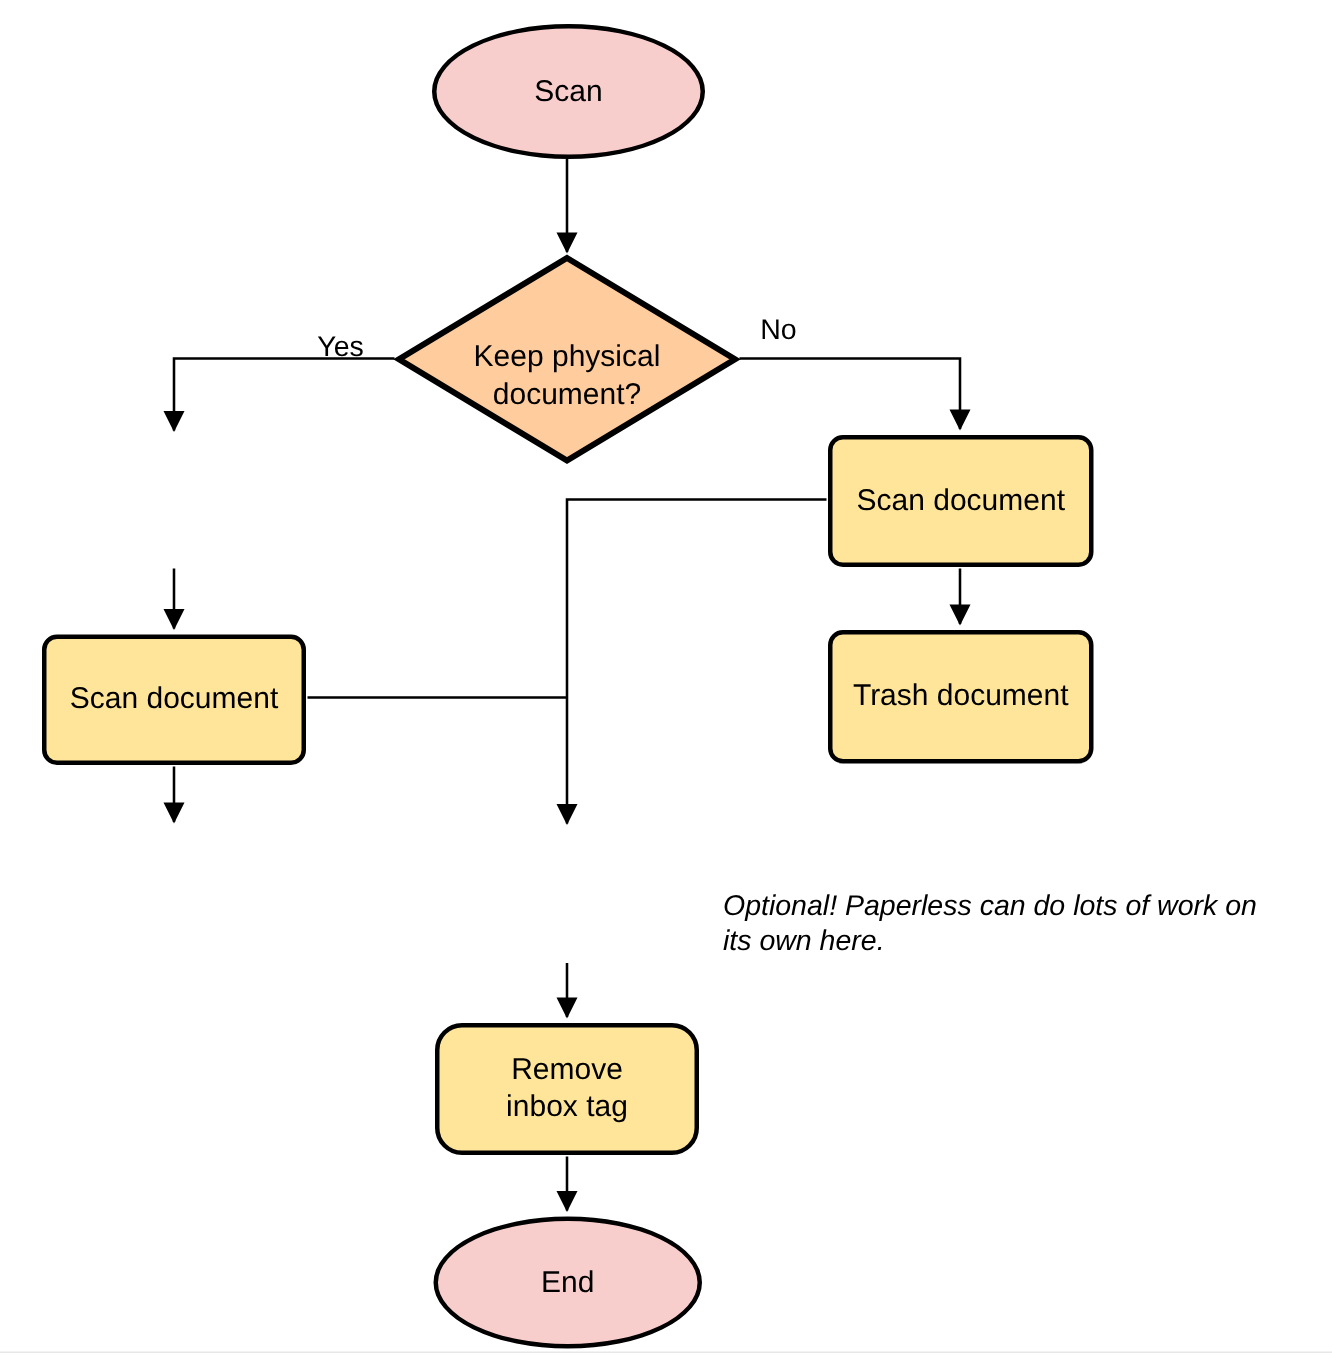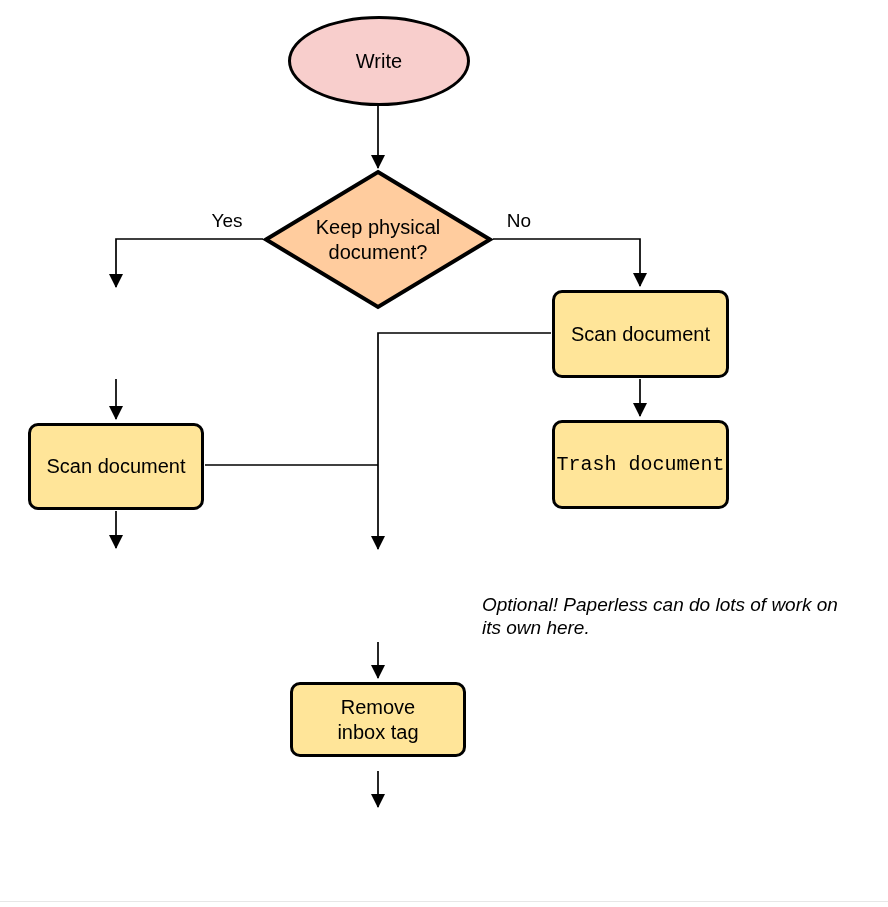--- a/index.html
+++ b/index.html
@@ -36,20 +36,21 @@
     border: 3px solid #000000;
     border-radius: 50%;
   }
   .process {
     background: #FFE599;
     border: 3px solid #000000;
     border-radius: 10px;
   }
   .decision-label {
     background: transparent;
+    margin-top: 11px;
   }
   .edge-label {
     position: absolute;
     font-size: 19px;
     line-height: 22px;
     text-align: center;
     color: #000000;
   }
   .note {
     position: absolute;
@@ -91,50 +92,53 @@
     <path d="M116,379 L116,419" fill="none" stroke="#000000" stroke-width="1.7" marker-end="url(#arrow)"></path>
     <path d="M116,511 L116,548" fill="none" stroke="#000000" stroke-width="1.7" marker-end="url(#arrow)"></path>
     <path d="M640,379 L640,416" fill="none" stroke="#000000" stroke-width="1.7" marker-end="url(#arrow)"></path>
     <path d="M551,333 L378,333 L378,549" fill="none" stroke="#000000" stroke-width="1.7" marker-end="url(#arrow)"></path>
     <path d="M205,465 L378,465" fill="none" stroke="#000000" stroke-width="1.7"></path>
     <path d="M378,642 L378,678" fill="none" stroke="#000000" stroke-width="1.7" marker-end="url(#arrow)"></path>
     <path d="M378,771 L378,807" fill="none" stroke="#000000" stroke-width="1.7" marker-end="url(#arrow)"></path>
   </svg>
 
   <div class="shape terminator" style="left:288px; top:16px; width:182px; height:90px;">
-    <span>Write</span>
+    <span>Scan</span>
   </div>
 
   <div class="shape decision-label" style="left:288px; top:213px; width:180px; height:54px;">
     <span>Keep physical
 document?</span>
   </div>
 
-  <div class="edge-label" style="left:202px; top:210px; width:50px;">Yes</div>
+  <div class="edge-label" style="left:202px; top:221px; width:50px;">Yes</div>
   <div class="edge-label" style="left:498px; top:210px; width:42px;">No</div>
 
 
   <div class="shape process" style="left:28px; top:423px; width:176px; height:87px;">
     <span>Scan document</span>
   </div>
 
 
   <div class="shape process" style="left:552px; top:290px; width:177px; height:88px;">
     <span>Scan document</span>
   </div>
 
-  <div class="shape process" style="left:552px; top:420px; width:177px; height:89px;font-family:Liberation Mono, monospace;">
+  <div class="shape process" style="left:552px; top:420px; width:177px; height:89px;">
     <span>Trash document</span>
   </div>
 
 
-  <div class="shape process" style="left:290px; top:682px; width:176px; height:75px;">
+  <div class="shape process" style="left:290px; top:682px; width:176px; height:88px;border-radius:18px;">
     <span>Remove
 inbox tag</span>
   </div>
 
+  <div class="shape terminator" style="left:289px; top:811px; width:179px; height:88px;">
+    <span>End</span>
+  </div>
 
   <div class="note">Optional! Paperless can do lots of work on
 its own here.</div>
 
   <div class="bottom-hairline"></div>
 
 </div>
 
 </body></html>

